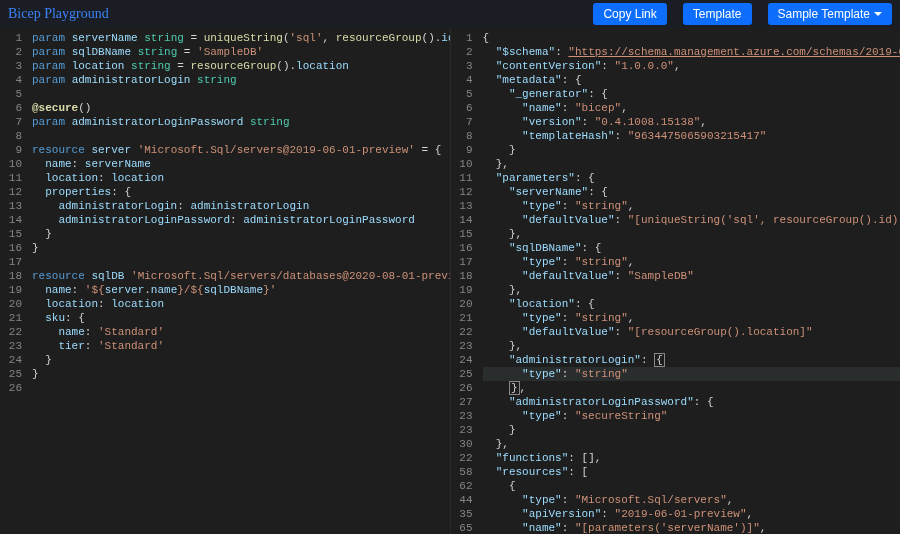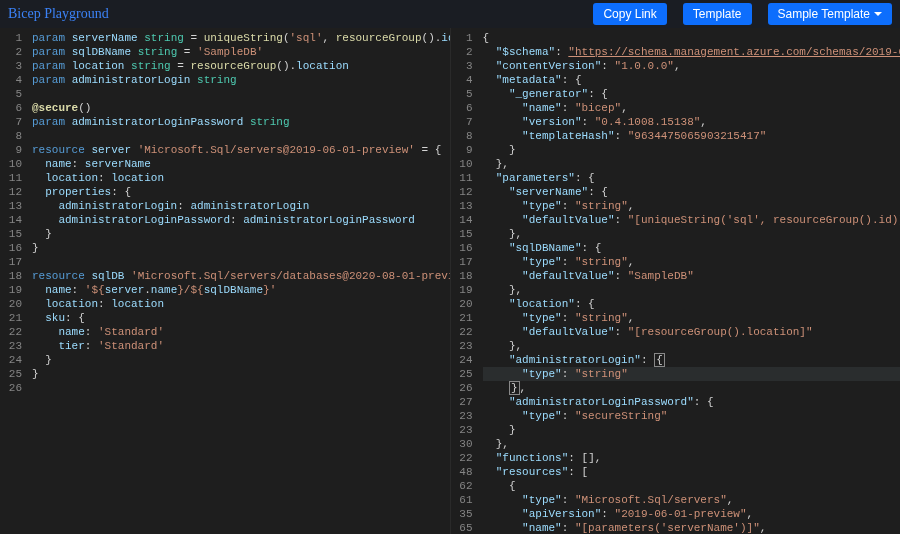--- a/index.html
+++ b/index.html
@@ -165,21 +165,21 @@
         <div>22</div>
         <div>23</div>
         <div>24</div>
         <div>25</div>
         <div>26</div>
         <div>27</div>
         <div>23</div>
         <div>23</div>
         <div>30</div>
         <div>22</div>
-        <div>48</div>
+        <div>58</div>
         <div>62</div>
-        <div>61</div>
+        <div>44</div>
         <div>35</div>
         <div>65</div>
       </div>
     <div class="code" id="code-right"><div><span class="tok-punc">{</span></div><div><span class="tok-punc">  </span><span class="tok-prop">"$schema"</span><span class="tok-punc">: </span><span class="tok-link">"https://schema.management.azure.com/schemas/2019-04-01/depl</span></div><div><span class="tok-punc">  </span><span class="tok-prop">"contentVersion"</span><span class="tok-punc">: </span><span class="tok-str">"1.0.0.0"</span><span class="tok-punc">,</span></div><div><span class="tok-punc">  </span><span class="tok-prop">"metadata"</span><span class="tok-punc">: {</span></div><div><span class="tok-punc">    </span><span class="tok-prop">"_generator"</span><span class="tok-punc">: {</span></div><div><span class="tok-punc">      </span><span class="tok-prop">"name"</span><span class="tok-punc">: </span><span class="tok-str">"bicep"</span><span class="tok-punc">,</span></div><div><span class="tok-punc">      </span><span class="tok-prop">"version"</span><span class="tok-punc">: </span><span class="tok-str">"0.4.1008.15138"</span><span class="tok-punc">,</span></div><div><span class="tok-punc">      </span><span class="tok-prop">"templateHash"</span><span class="tok-punc">: </span><span class="tok-str">"9634475065903215417"</span></div><div><span class="tok-punc">    }</span></div><div><span class="tok-punc">  },</span></div><div><span class="tok-punc">  </span><span class="tok-prop">"parameters"</span><span class="tok-punc">: {</span></div><div><span class="tok-punc">    </span><span class="tok-prop">"serverName"</span><span class="tok-punc">: {</span></div><div><span class="tok-punc">      </span><span class="tok-prop">"type"</span><span class="tok-punc">: </span><span class="tok-str">"string"</span><span class="tok-punc">,</span></div><div><span class="tok-punc">      </span><span class="tok-prop">"defaultValue"</span><span class="tok-punc">: </span><span class="tok-str">"[uniqueString('sql', resourceGroup().id)]"</span></div><div><span class="tok-punc">    },</span></div><div><span class="tok-punc">    </span><span class="tok-prop">"sqlDBName"</span><span class="tok-punc">: {</span></div><div><span class="tok-punc">      </span><span class="tok-prop">"type"</span><span class="tok-punc">: </span><span class="tok-str">"string"</span><span class="tok-punc">,</span></div><div><span class="tok-punc">      </span><span class="tok-prop">"defaultValue"</span><span class="tok-punc">: </span><span class="tok-str">"SampleDB"</span></div><div><span class="tok-punc">    },</span></div><div><span class="tok-punc">    </span><span class="tok-prop">"location"</span><span class="tok-punc">: {</span></div><div><span class="tok-punc">      </span><span class="tok-prop">"type"</span><span class="tok-punc">: </span><span class="tok-str">"string"</span><span class="tok-punc">,</span></div><div><span class="tok-punc">      </span><span class="tok-prop">"defaultValue"</span><span class="tok-punc">: </span><span class="tok-str">"[resourceGroup().location]"</span></div><div><span class="tok-punc">    },</span></div><div><span class="tok-punc">    </span><span class="tok-prop">"administratorLogin"</span><span class="tok-punc">: </span><span class="cursor-brace">{</span></div><div class="line-hl"><span class="tok-punc">      </span><span class="tok-prop">"type"</span><span class="tok-punc">: </span><span class="tok-str">"string"</span></div><div><span class="tok-punc">    </span><span class="cursor-brace">}</span><span class="tok-punc">,</span></div><div><span class="tok-punc">    </span><span class="tok-prop">"administratorLoginPassword"</span><span class="tok-punc">: {</span></div><div><span class="tok-punc">      </span><span class="tok-prop">"type"</span><span class="tok-punc">: </span><span class="tok-str">"secureString"</span></div><div><span class="tok-punc">    }</span></div><div><span class="tok-punc">  },</span></div><div><span class="tok-punc">  </span><span class="tok-prop">"functions"</span><span class="tok-punc">: [],</span></div><div><span class="tok-punc">  </span><span class="tok-prop">"resources"</span><span class="tok-punc">: [</span></div><div><span class="tok-punc">    {</span></div><div><span class="tok-punc">      </span><span class="tok-prop">"type"</span><span class="tok-punc">: </span><span class="tok-str">"Microsoft.Sql/servers"</span><span class="tok-punc">,</span></div><div><span class="tok-punc">      </span><span class="tok-prop">"apiVersion"</span><span class="tok-punc">: </span><span class="tok-str">"2019-06-01-preview"</span><span class="tok-punc">,</span></div><div><span class="tok-punc">      </span><span class="tok-prop">"name"</span><span class="tok-punc">: </span><span class="tok-str">"[parameters('serverName')]"</span><span class="tok-punc">,</span></div></div>
   </div>
 </div>
 
 </body></html>

